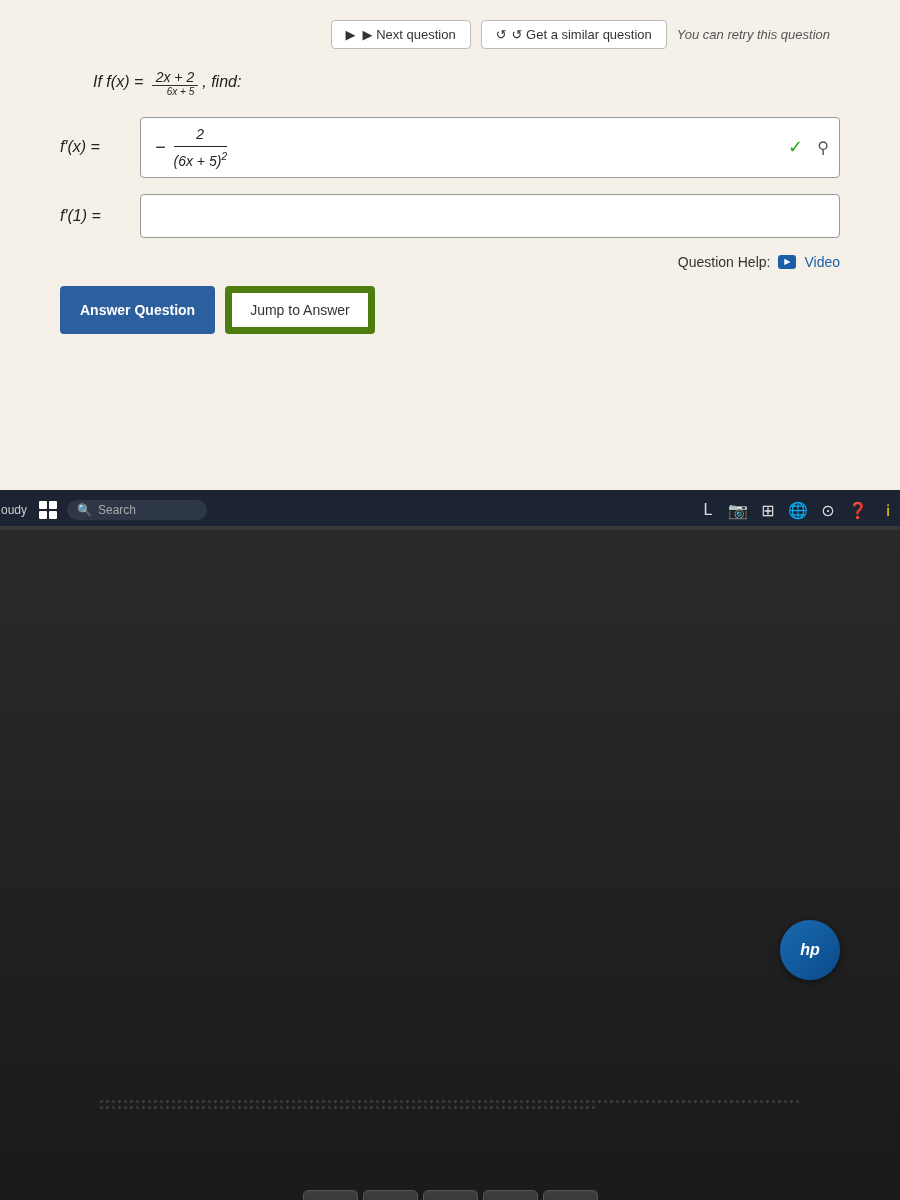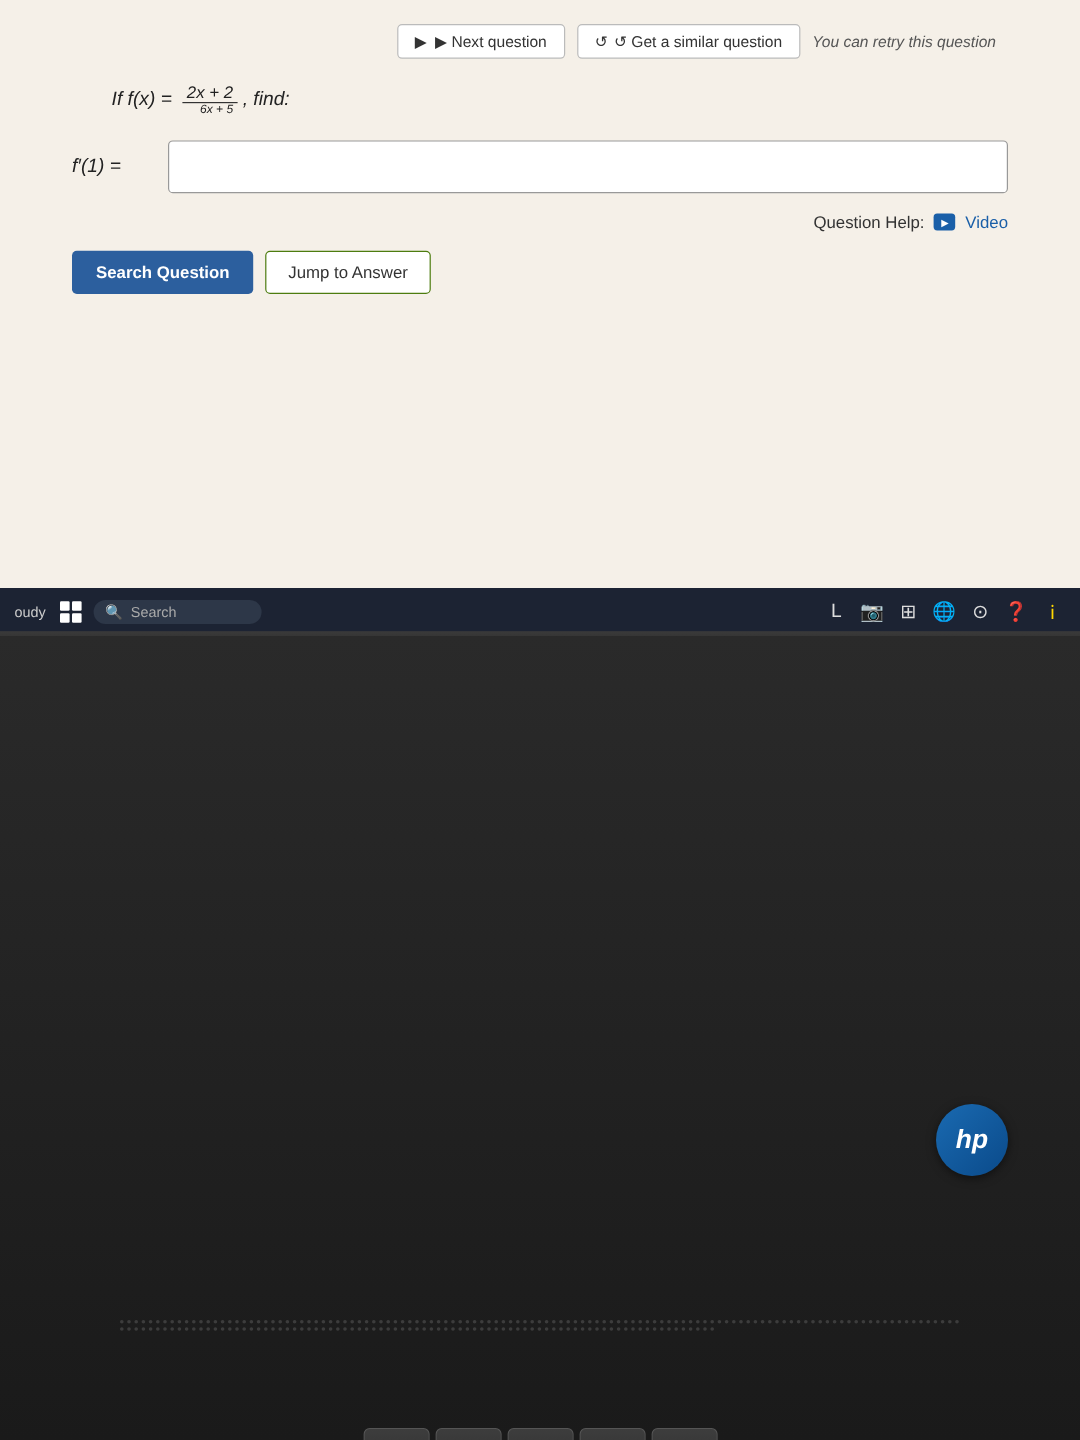--- a/index.html
+++ b/index.html
@@ -196,38 +196,38 @@
       border-radius: 4px;
       padding: 9px 20px;
       font-size: 14px;
       font-weight: bold;
       cursor: pointer;
     }
 
     .jump-btn {
       background: #fff;
       color: #333;
-      border: 1px solid #4d7c0f;
+      border: 7px solid #4d7c0f;
       border-radius: 4px;
       padding: 9px 18px;
       font-size: 14px;
       cursor: pointer;
     }
 
     
     .taskbar {
       background: #1c2333;
       width: 900px;
       height: 40px;
       position: absolute;
       top: 490px;
       left: 0;
       display: flex;
       align-items: center;
-      padding: 0 12px;
+      padding: 0 1px;
       gap: 6px;
     }
 
     .taskbar-text {
       color: #ccc;
       font-size: 12px;
       margin-right: 6px;
     }
 
     .windows-icon {
@@ -368,21 +368,21 @@
       bottom: 220px;
       right: 60px;
       width: 60px;
       height: 60px;
       background: linear-gradient(135deg, #1a6ab1, #0a4a8a);
       border-radius: 50%;
       display: flex;
       align-items: center;
       justify-content: center;
       color: #fff;
-      font-size: 22px;
+      font-size: 16px;
       font-weight: bold;
       font-style: italic;
       box-shadow: 0 2px 8px rgba(0,0,0,0.5);
     }
 
     
     .eq-content {
       display: flex;
       align-items: center;
       gap: 4px;
@@ -409,40 +409,57 @@
 
   <div class="math-section">
 
     <div class="problem-statement">
       If <em>f</em>(<em>x</em>) = <span style="display:inline-flex;flex-direction:column;align-items:flex-end;vertical-align:middle;margin:0 4px;">
         <span style="font-size:14px;border-bottom:1px solid #333;padding:0 4px;">2<em>x</em> + 2</span>
         <span style="font-size:10px;padding:0 4px;">6<em>x</em> + 5</span>
       </span>, find:
     </div>
 
+    <div class="math-row">
+      <div class="math-label">
+        <em>f</em>′(<em>x</em>) =
+      </div>
+      <div class="math-input-box">
+        <div class="eq-content">
+          <span class="negative-sign">−</span>
+          <span style="display:inline-flex;flex-direction:column;align-items:center;vertical-align:middle;">
+            <span class="fraction-num">2</span>
+            <span class="fraction-line" style="border-top:1px solid #222;display:block;width:100%;"></span>
+            <span class="fraction-den">(6<em>x</em> + 5)<sup style="font-size:10px;">2</sup></span>
+          </span>
+        </div>
+        <span class="check-icon">✓</span>
+        <span class="link-icon">⚲</span>
+      </div>
+    </div>
 
     <div class="math-row" style="margin-top:8px;">
       <div class="math-label">
         <em>f</em>′(1) =
       </div>
       <div class="math-input-box">
         <input type="text" placeholder="" value="" style="">
       </div>
     </div>
 
     <div class="question-help">
       <span>Question Help:</span>
       <span class="video-icon"></span>
       <a class="video-link">
         <span>Video</span>
       </a>
     </div>
 
     <div class="buttons-row">
-      <button class="submit-btn">Search Question</button>
+      <button class="submit-btn">Answer Question</button>
       <button class="jump-btn">Jump to Answer</button>
     </div>
 
   </div>
 </div>
 
 <div class="taskbar">
   <span class="taskbar-text">oudy</span>
 
   <div class="windows-icon">

